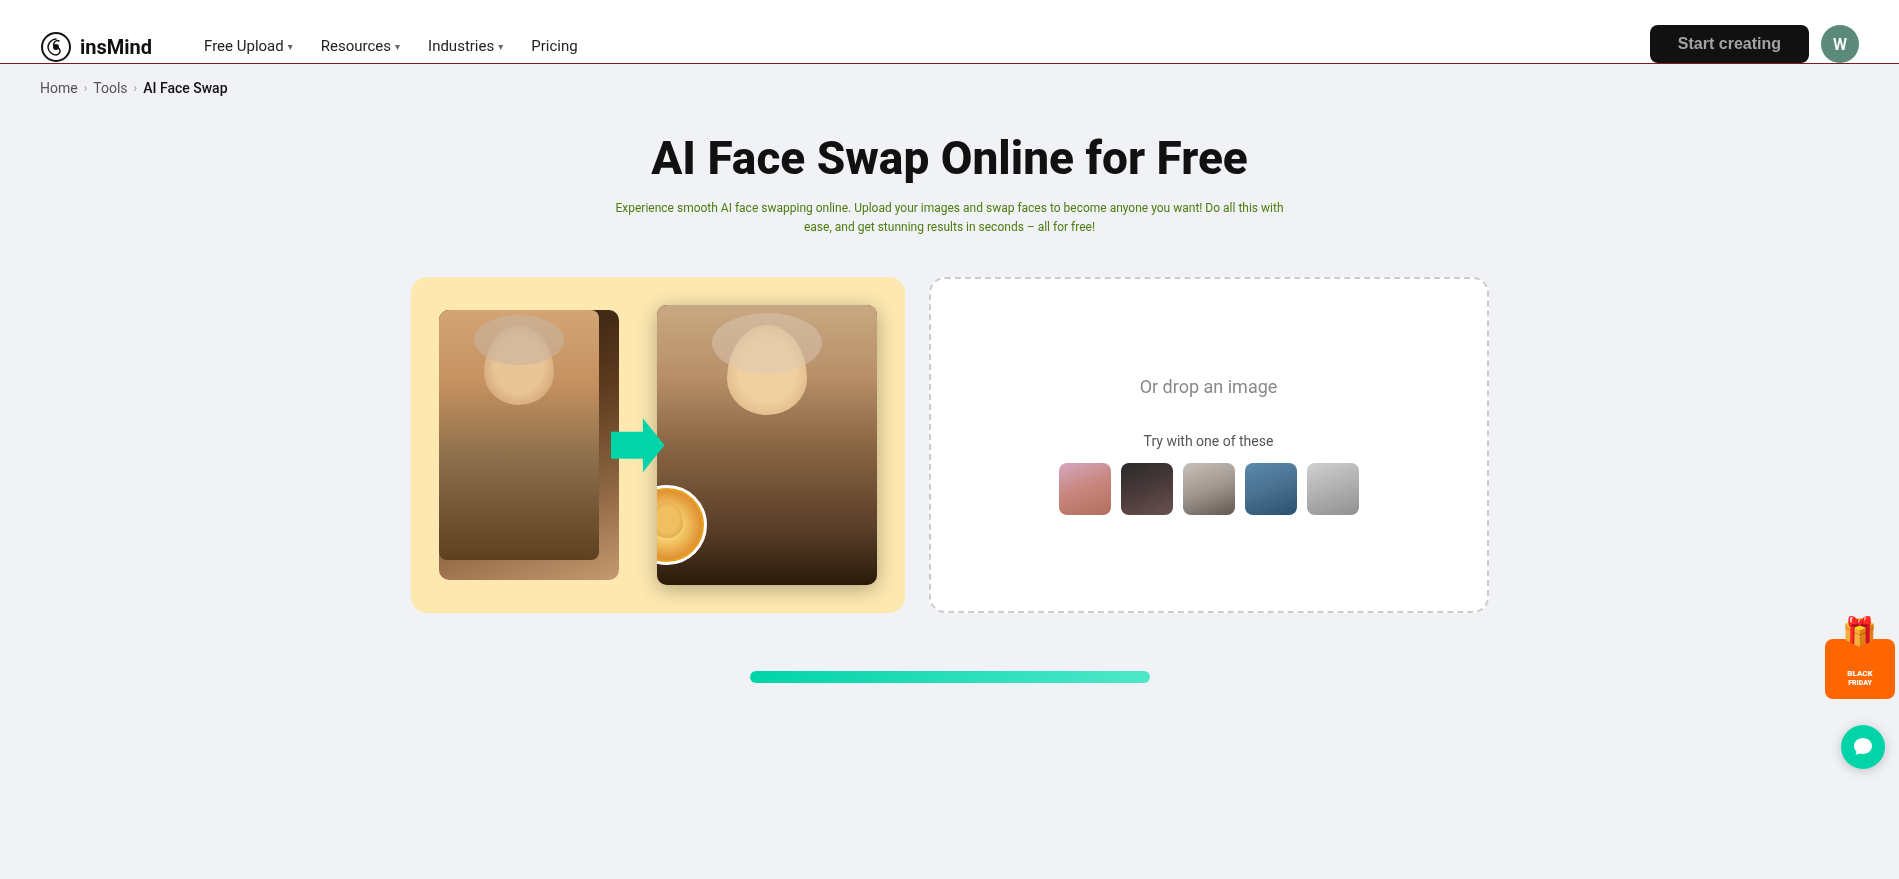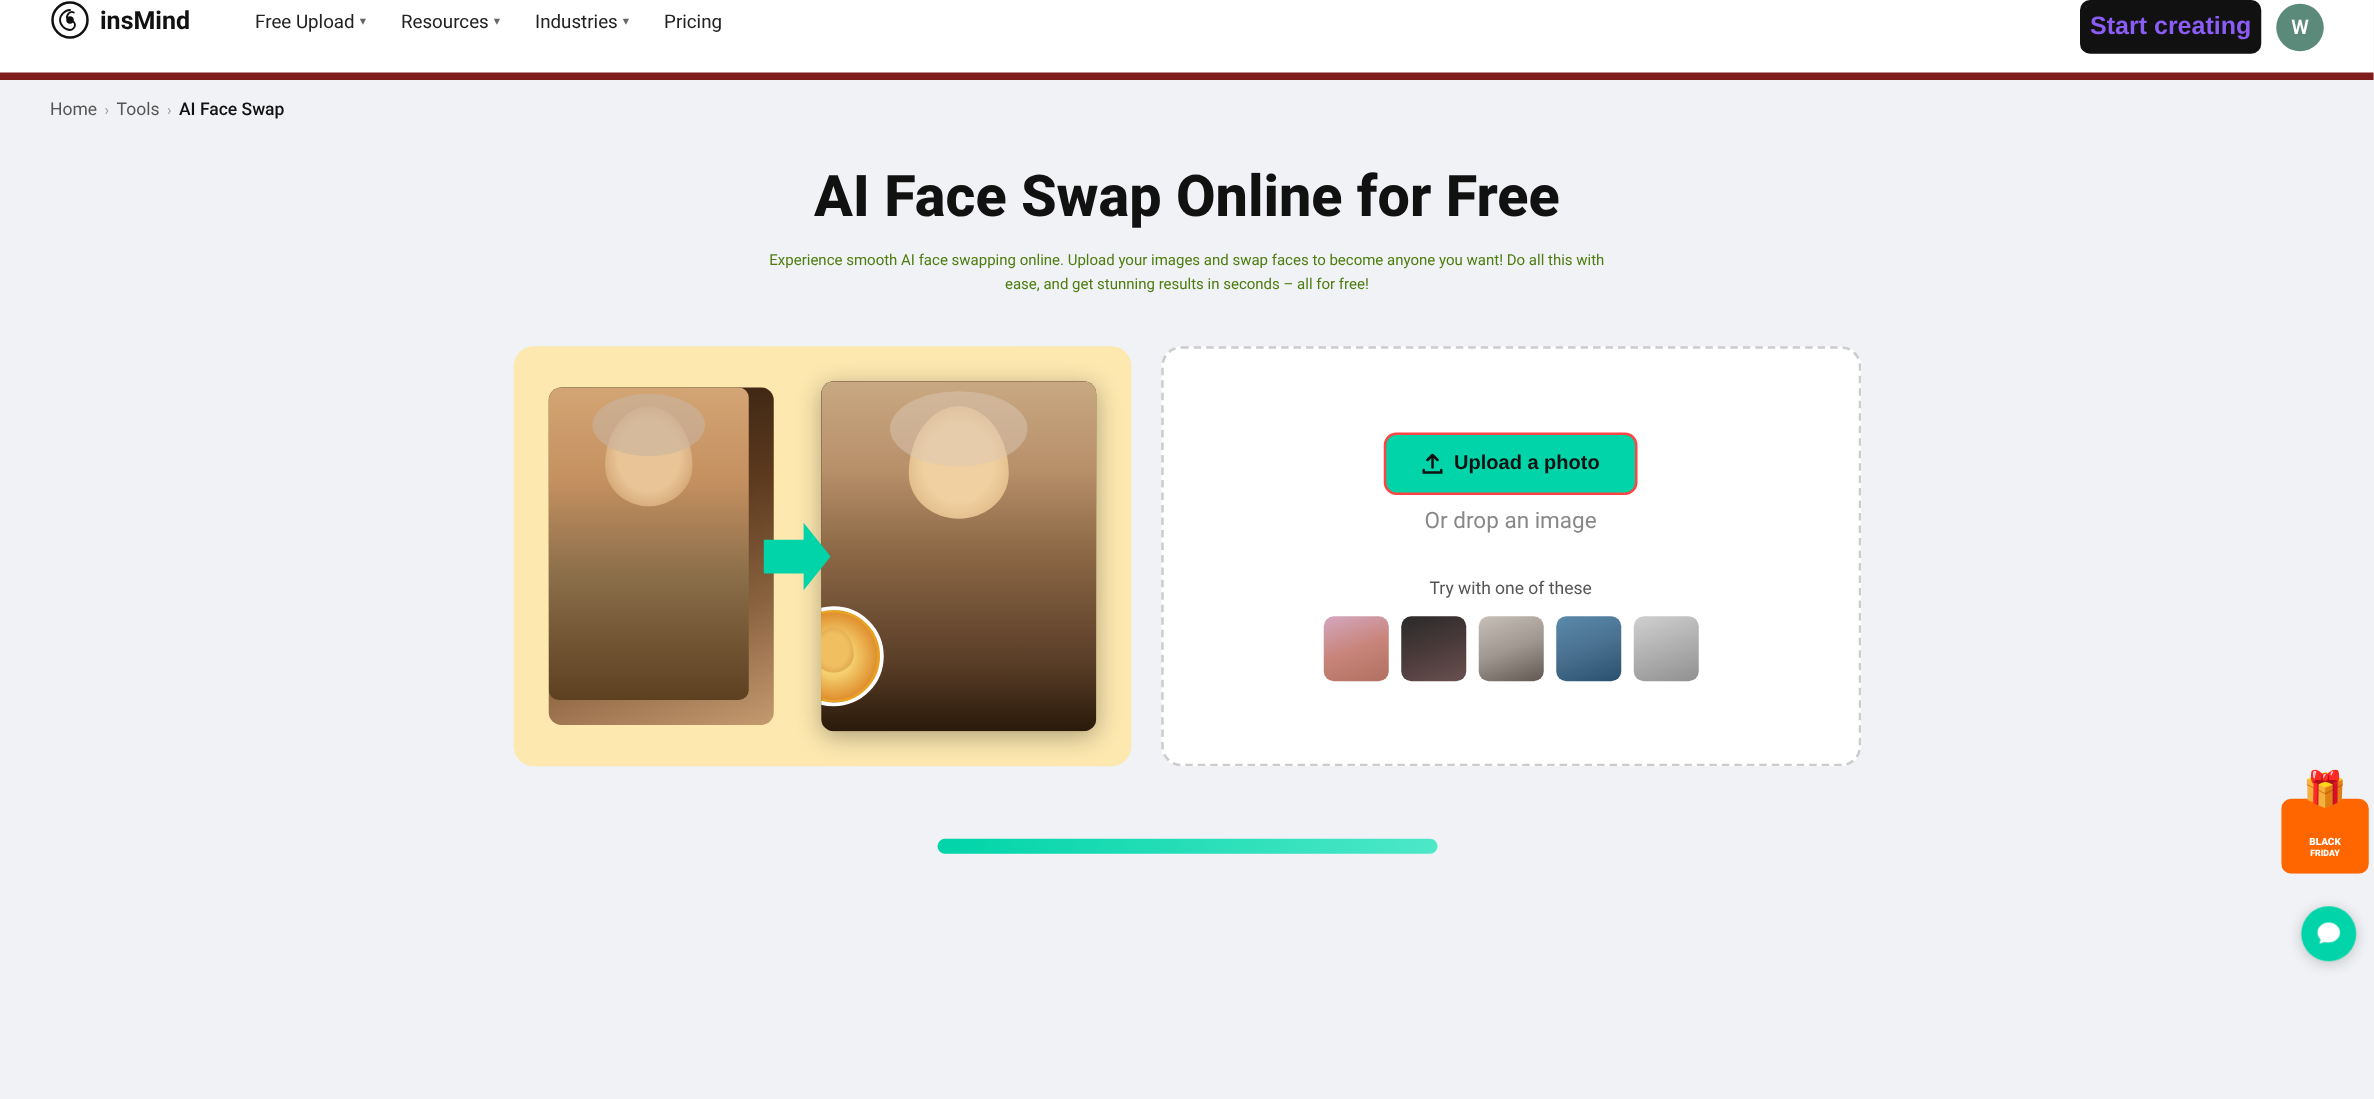--- a/index.html
+++ b/index.html
@@ -2,24 +2,24 @@
 <html><head>
   <meta charset="utf-8">
   <style>
     * { box-sizing: border-box; margin: 0; padding: 0; }
     body { font-family: -apple-system, BlinkMacSystemFont, 'Segoe UI', Roboto, sans-serif; background: #f0f2f5; min-height: 879px; overflow-x: hidden; }
 
     
     nav {
       background: #fff;
       display: flex;
-      align-items: flex-start;
+      align-items: flex-end;
       padding: 0 40px;
       height: 64px;
-      border-bottom: 6px solid #7f1d1d;
+      border-bottom: 1px solid #7f1d1d;
       position: relative;
       z-index: 10;
     }
     .logo-area {
       display: flex;
       align-items: center;
       gap: 8px;
       margin-right: 40px;
       text-decoration: none;
     }
@@ -53,25 +53,25 @@
       font-size: 10px;
       color: #666;
     }
     .nav-right {
       display: flex;
       align-items: center;
       gap: 12px;
     }
     .start-btn {
       background: #111;
-      color: #8b5cf6;
+      color: #a3a3a3;
       border: none;
-      padding: 10px 8px;
+      padding: 10px 28px;
       border-radius: 8px;
-      font-size: 20px;
+      font-size: 16px;
       font-weight: 600;
       cursor: pointer;
     }
     .avatar-circle {
       width: 38px;
       height: 38px;
       border-radius: 50%;
       background: #5c8a7a;
       color: #fff;
       display: flex;
@@ -478,27 +478,20 @@
         <div class="figure-after"></div>
 
         <div class="face-circle">
           <div class="face-circle-inner"></div>
         </div>
       </div>
     </div>
   </div>
 
   <div class="upload-panel">
-    <button class="upload-btn">
-      <svg width="18" height="18" viewBox="0 0 18 18" fill="none">
-        <path d="M9 2 L9 12 M5 6 L9 2 L13 6" stroke="#111" stroke-width="2" stroke-linecap="round" stroke-linejoin="round"></path>
-        <path d="M2 14 L2 16 L16 16 L16 14" stroke="#111" stroke-width="2" stroke-linecap="round"></path>
-      </svg>
-      <span>Upload a photo</span>
-    </button>
 
     <p class="upload-hint">Or drop an image</p>
 
     <p class="try-label">Try with one of these</p>
 
     <div class="sample-thumbnails">
       <div class="thumb thumb-1"></div>
       <div class="thumb thumb-2"></div>
       <div class="thumb thumb-3"></div>
       <div class="thumb thumb-4"></div>

